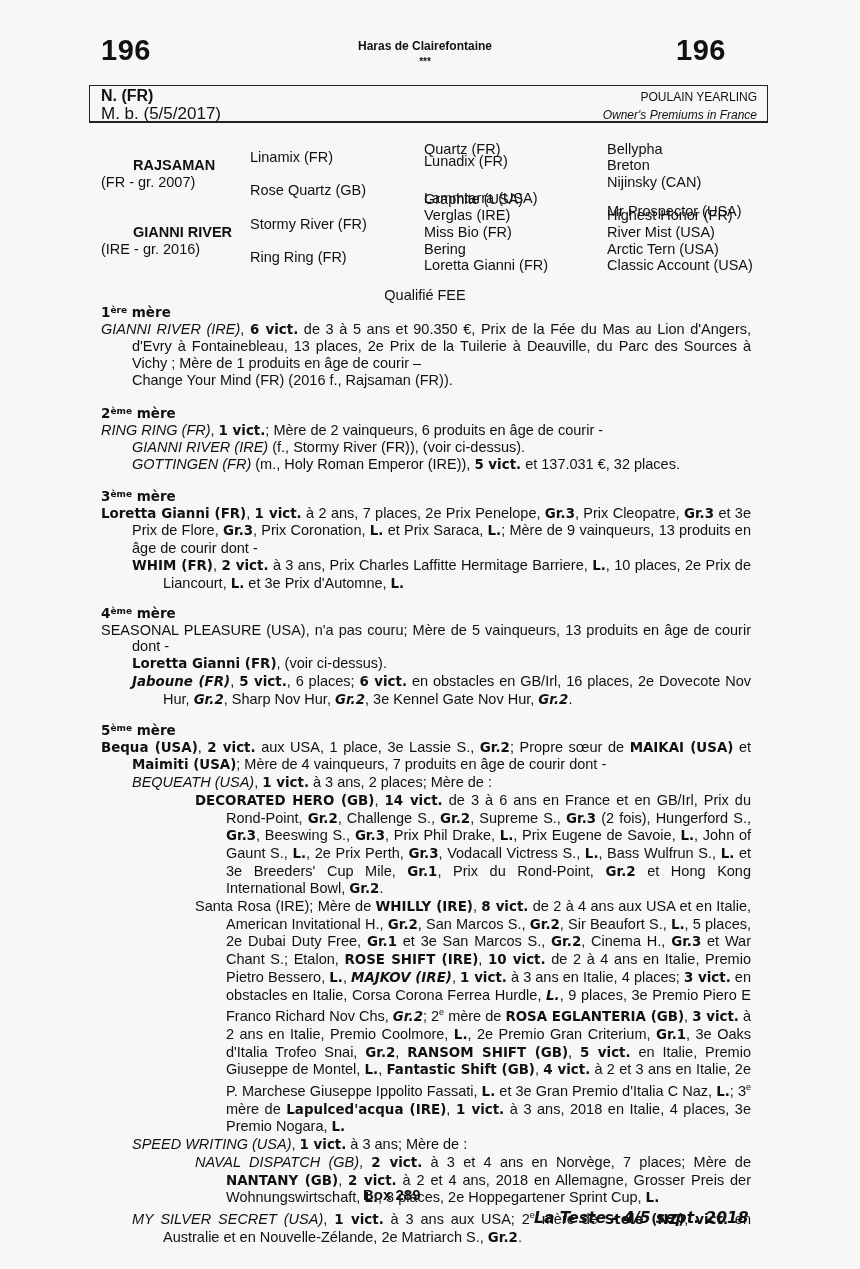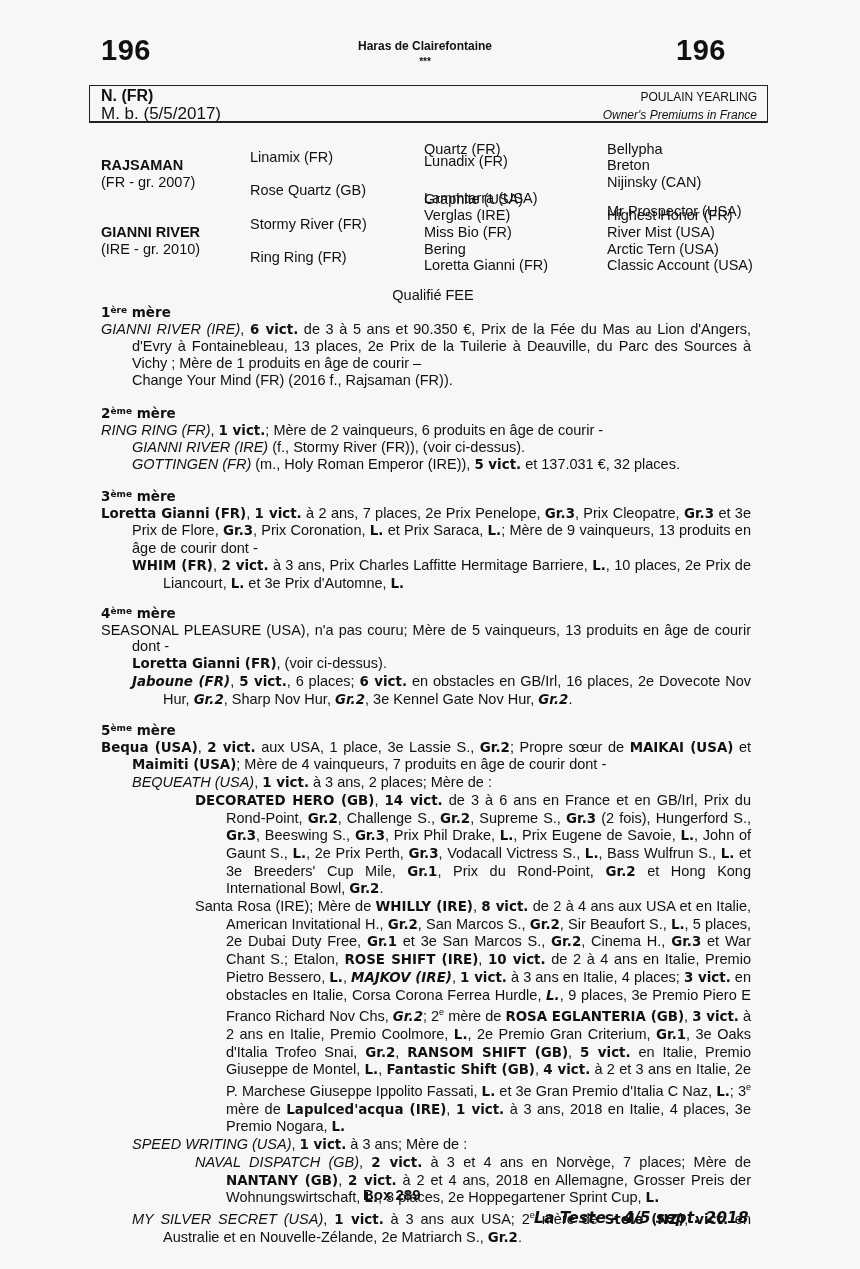--- a/index.html
+++ b/index.html
@@ -15,22 +15,22 @@
   .stars { left:0; width:850px; text-align:center; top:56px; font-size:10px; font-weight:bold; }
   .box {
     left:89px; top:85px; width:679px; height:38px;
     border:1px solid #222; border-bottom-width:2px; box-sizing:border-box;
   }
   .horse-name { left:11px; top:1px; font-weight:bold; font-size:16px; }
   .horse-desc { left:11px; top:18px; font-size:17px; }
   .category { right:10px; top:4px; font-size:12px; }
   .premiums { right:10px; top:22px; font-size:12px; font-style:italic; }
   .ped { font-size:14.5px; line-height:16.8px; }
-  .ped .b { font-weight:bold; }
-  .qual { left:0; width:850px; text-align:center; top:287px; font-size:14.5px;padding-left:8px; }
+  .ped .b { font-weight:bold;margin-left:32px; }
+  .qual { left:0; width:850px; text-align:center; top:287px; font-size:14.5px; }
   .sec { left:101px; width:650px; font-size:14.5px; line-height:16.7px; }
   .sec p { margin:0; text-align:justify; }
   .h { font-family:"DejaVu Sans", sans-serif; font-weight:bold; font-size:13.5px; }
   .h sup { font-size:9px; vertical-align:4px; }
   .bb { font-family:"DejaVu Sans", sans-serif; font-weight:bold; font-size:13.4px; }
   .bi { font-family:"DejaVu Sans", sans-serif; font-weight:bold; font-style:italic; font-size:13.4px; }
   .i { font-style:italic; }
   .l0 { padding-left:31px; text-indent:-31px; }
   .l1 { padding-left:62px; text-indent:-31px; }
   .last { text-align-last:left; }
@@ -50,21 +50,21 @@
   <div class="abs horse-name">N. (FR)</div>
   <div class="abs horse-desc">M. b. (5/5/2017)</div>
   <div class="abs category">POULAIN YEARLING</div>
   <div class="abs premiums">Owner's Premiums in France</div>
 </div>
 
 <div class="abs ped" style="left:0;top:0;">
   <div class="abs b" style="left:101px;top:157px;">RAJSAMAN</div>
   <div class="abs" style="left:101px;top:174px;white-space:nowrap;">(FR - gr. 2007)</div>
   <div class="abs b" style="left:101px;top:224px;white-space:nowrap;">GIANNI RIVER</div>
-  <div class="abs" style="left:101px;top:241px;white-space:nowrap;">(IRE - gr. 2010)</div>
+  <div class="abs" style="left:101px;top:241px;white-space:nowrap;">(IRE - gr. 2016)</div>
 
   <div class="abs" style="left:250px;top:149px;white-space:nowrap;">Linamix (FR)</div>
   <div class="abs" style="left:250px;top:182px;white-space:nowrap;">Rose Quartz (GB)</div>
   <div class="abs" style="left:250px;top:216px;white-space:nowrap;">Stormy River (FR)</div>
   <div class="abs" style="left:250px;top:249px;white-space:nowrap;">Ring Ring (FR)</div>
 
   <div class="abs" style="left:424px;top:141px;white-space:nowrap;">Quartz (FR)</div>
   <div class="abs" style="left:424px;top:153px;white-space:nowrap;">Lunadix (FR)</div>
   <div class="abs" style="left:424px;top:190px;white-space:nowrap;">Lammtarra (USA)</div>
   <div class="abs" style="left:424px;top:191px;white-space:nowrap;">Graphite (USA)</div>

